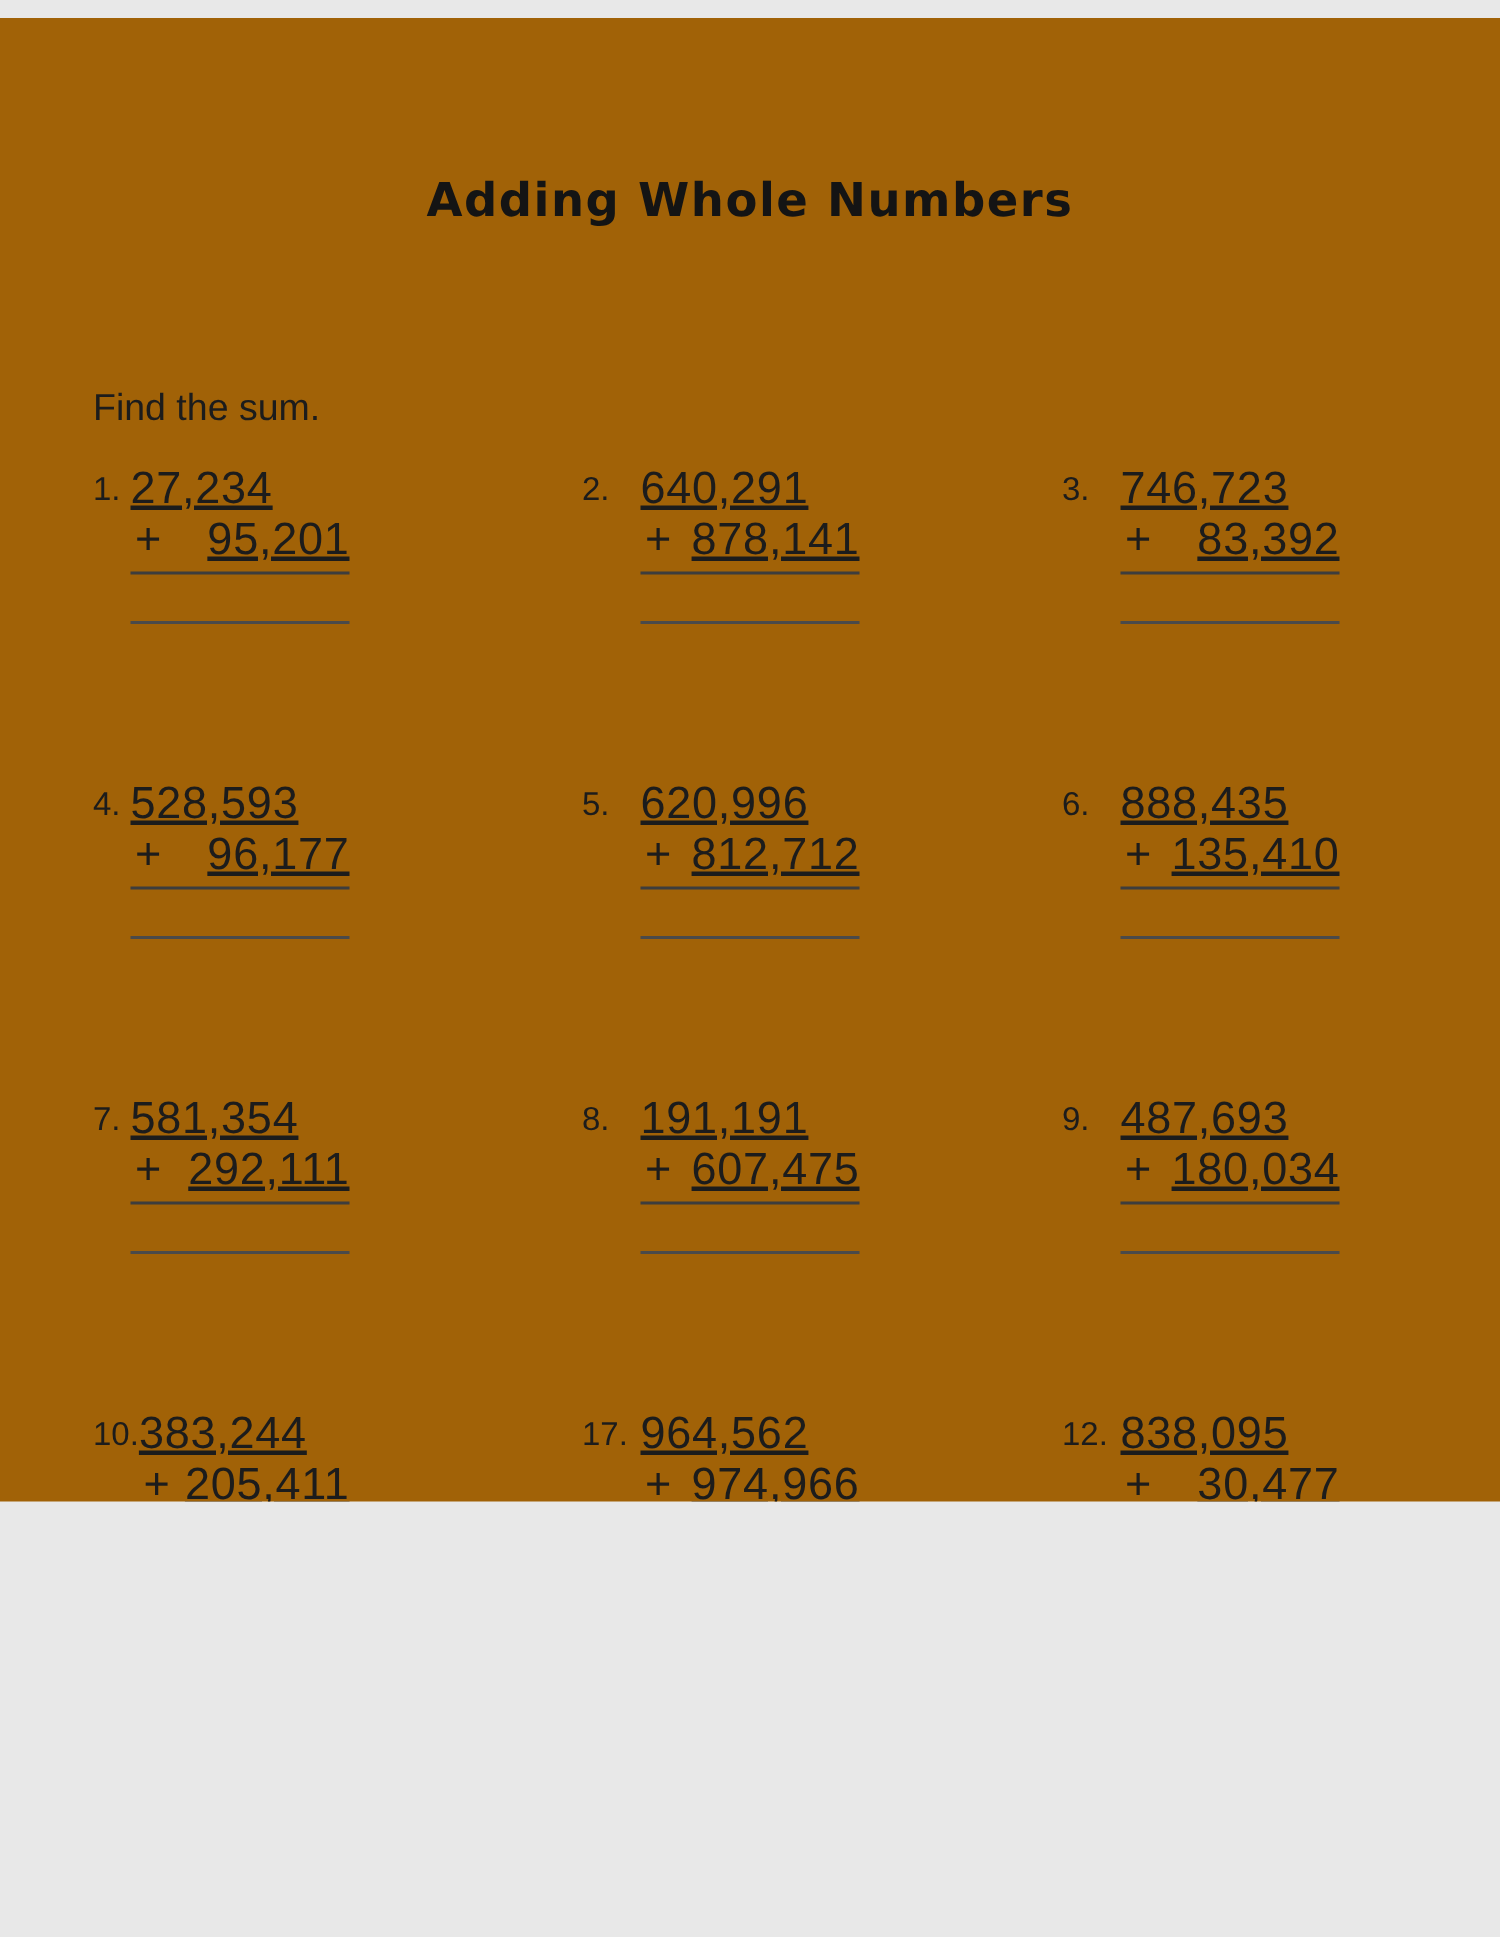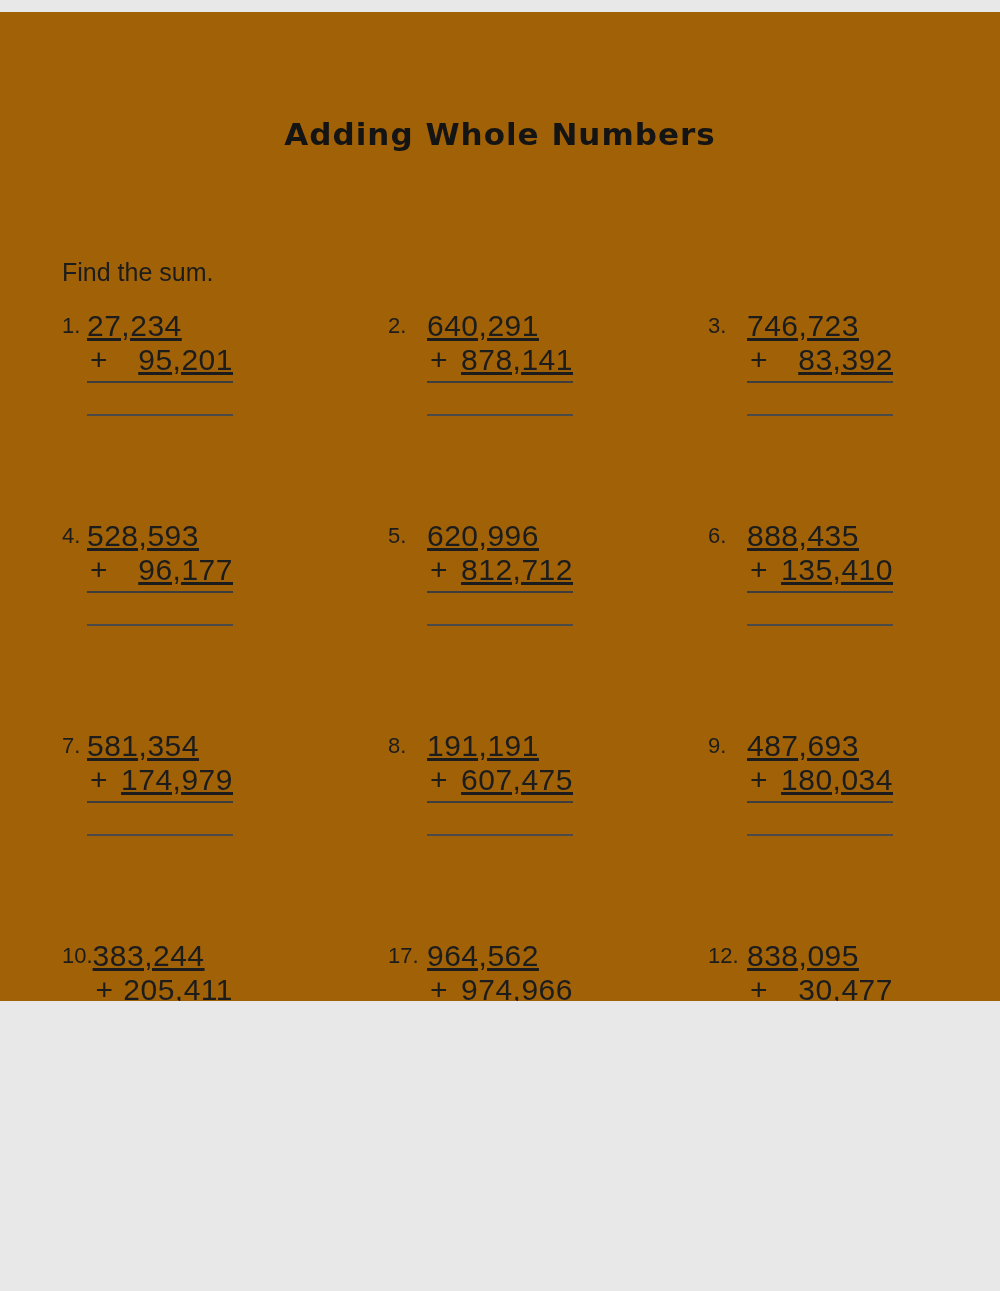--- a/index.html
+++ b/index.html
@@ -178,21 +178,21 @@
         <div class="answer-blank"></div>
       </div>
     </div>
 
     <div class="problem c1">
       <span class="pnum">7.</span>
       <div class="stack">
         <div class="addend">581,354</div>
         <div class="addend-row">
           <span class="plus">+</span>
-          <span class="addend">174,979</span>
+          <span class="addend">292,111</span>
         </div>
         <div class="rule"></div>
         <div class="answer-blank"></div>
       </div>
     </div>
 
     <div class="problem c2">
       <span class="pnum">8.</span>
       <div class="stack">
         <div class="addend">191,191</div>

